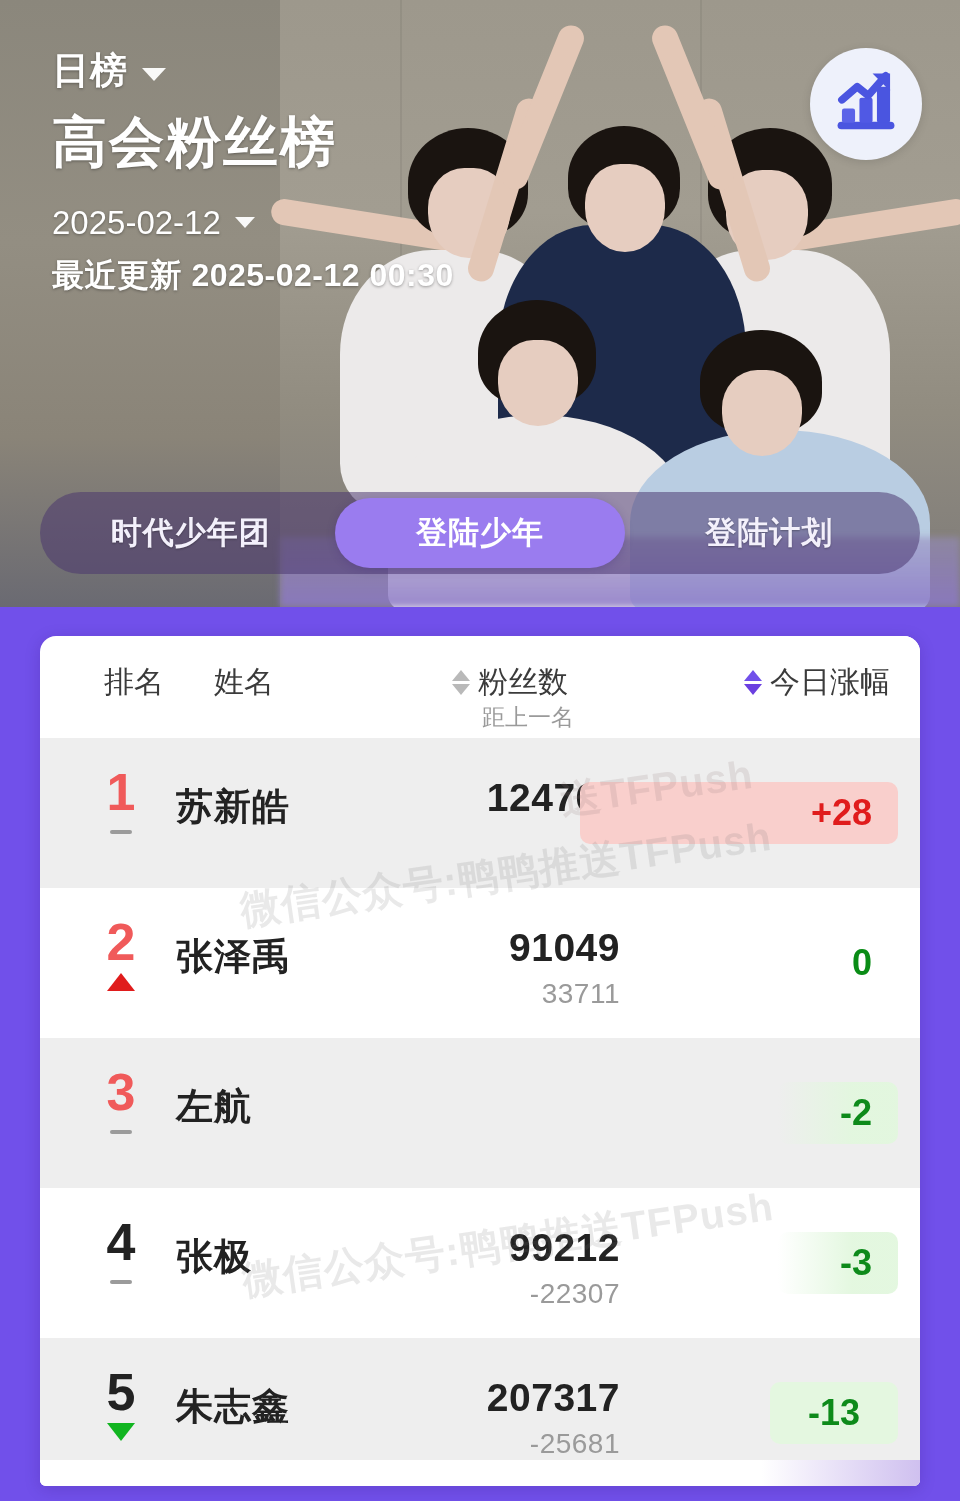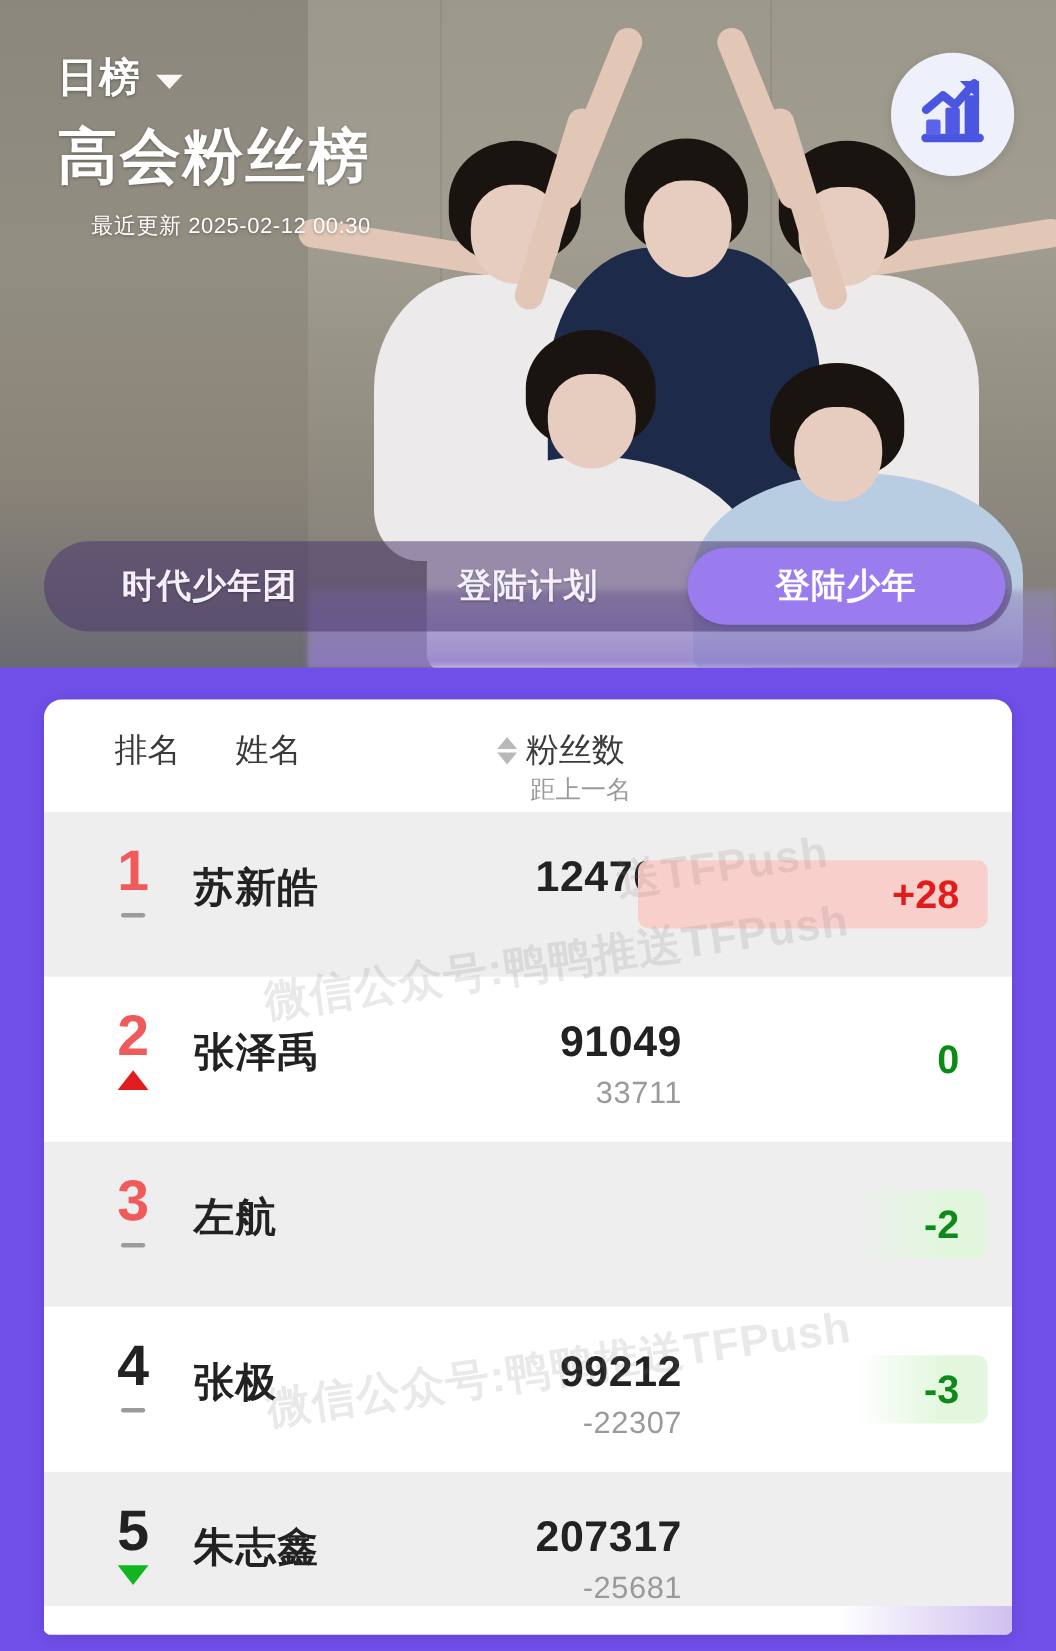--- a/index.html
+++ b/index.html
@@ -45,21 +45,21 @@
         text-shadow:0 1px 3px rgba(0,0,0,.35); }
   .hdr-row{ display:flex; align-items:center; gap:14px; }
   .hdr-kind{ font-size:37px; font-weight:700; letter-spacing:1px; }
   .caret{
     width:0;height:0;border-left:12px solid transparent;border-right:12px solid transparent;
     border-top:13px solid #fff; opacity:.95; margin-top:6px;
   }
   .caret.sm{ border-left-width:10px;border-right-width:10px;border-top-width:11px; }
   .hdr-title{ font-size:55px; font-weight:700; letter-spacing:2px; margin-top:10px; }
   .hdr-date{ font-size:33px; font-weight:400; margin-top:14px; }
-  .hdr-upd{ font-size:20px; font-weight:400; margin-top:12px; letter-spacing:.5px;text-align:right; }
+  .hdr-upd{ font-size:32px; font-weight:700; margin-top:12px; letter-spacing:.5px; }
 
   
   .trend-badge{
     position:absolute; right:38px; top:48px; width:112px; height:112px;
     border-radius:50%; background:#eef1fb; z-index:7;
     display:flex; align-items:center; justify-content:center;
     box-shadow:0 2px 10px rgba(0,0,0,.12);
   }
 
   
@@ -189,57 +189,68 @@
     </div>
     <div class="floor"></div>
   </div>
 
   <div class="hdr">
     <div class="hdr-row">
       <span class="hdr-kind">日榜</span>
       <span class="caret"></span>
     </div>
     <div class="hdr-title">高会粉丝榜</div>
+    <div class="hdr-row" style="margin-top:10px">
+      <span class="hdr-date">2025-02-12</span>
+      <span class="caret sm" style="margin-top:12px"></span>
+    </div>
     <div class="hdr-upd">最近更新 2025-02-12 00:30</div>
   </div>
 
   <div class="trend-badge">
     <span>
       <svg width="70" height="70" viewBox="0 0 64 64" aria-hidden="true">
         <rect x="6" y="50" width="52" height="7" rx="3.5" fill="#4a55e0"></rect>
         <rect x="10" y="38" width="12" height="13" rx="2" fill="#5b63e8"></rect>
         <rect x="26" y="28" width="12" height="23" rx="2" fill="#5059e4"></rect>
         <rect x="42" y="18" width="12" height="33" rx="2" fill="#4a55e0"></rect>
         <path d="M10 30 L24 18 L34 26 L50 8" stroke="#4a55e0" stroke-width="7" fill="none" stroke-linecap="round" stroke-linejoin="round"></path>
         <path d="M38 6 L54 6 L54 22 Z" fill="#4a55e0"></path>
       </svg>
     </span>
   </div>
 
   <div class="tabbar">
     <div class="tab">时代少年团</div>
+    <div class="tab active">登陆少年</div>
     <div class="tab">登陆计划</div>
-    <div class="tab active">登陆少年</div>
   </div>
 
   <div class="sheet"></div>
 
   <div class="card">
 
     <div class="thead">
       <div class="th th-rank">排名</div>
       <div class="th th-name">姓名</div>
       <div class="th th-fans">
         <span class="sorter">
             <i class="up"></i>
             <i class="dn"></i>
           </span>
         <span>粉丝数</span>
       </div>
       <div class="th-fans-sub">距上一名</div>
+      <div class="th th-chg">
+        <span class="sorter on">
+            <i class="up"></i>
+            <i class="dn"></i>
+          </span>
+        <span>今日涨幅</span>
+      </div>
     </div>
 
     <div class="rows">
 
       <div class="row alt">
         <div class="rank-wrap">
           <div class="rank top">1</div>
           <div class="mark">
               <span class="dash"></span>
             </div>
@@ -298,20 +309,21 @@
           <div class="rank">5</div>
           <div class="mark">
               <span class="down"></span>
             </div>
         </div>
         <div class="name">朱志鑫</div>
         <div class="fans">
           <div class="fans-main">207317</div>
           <div class="fans-sub">-25681</div>
         </div>
+        <div class="chg dn-b">-13</div>
       </div>
 
     </div>
   </div>
 
   <div class="wm wm0">送TFPush</div>
   <div class="wm wm1">微信公众号:鸭鸭推送TFPush</div>
   <div class="wm wm2">微信公众号:鸭鸭推送TFPush</div>
 
   <div class="bottom-fade"></div>

